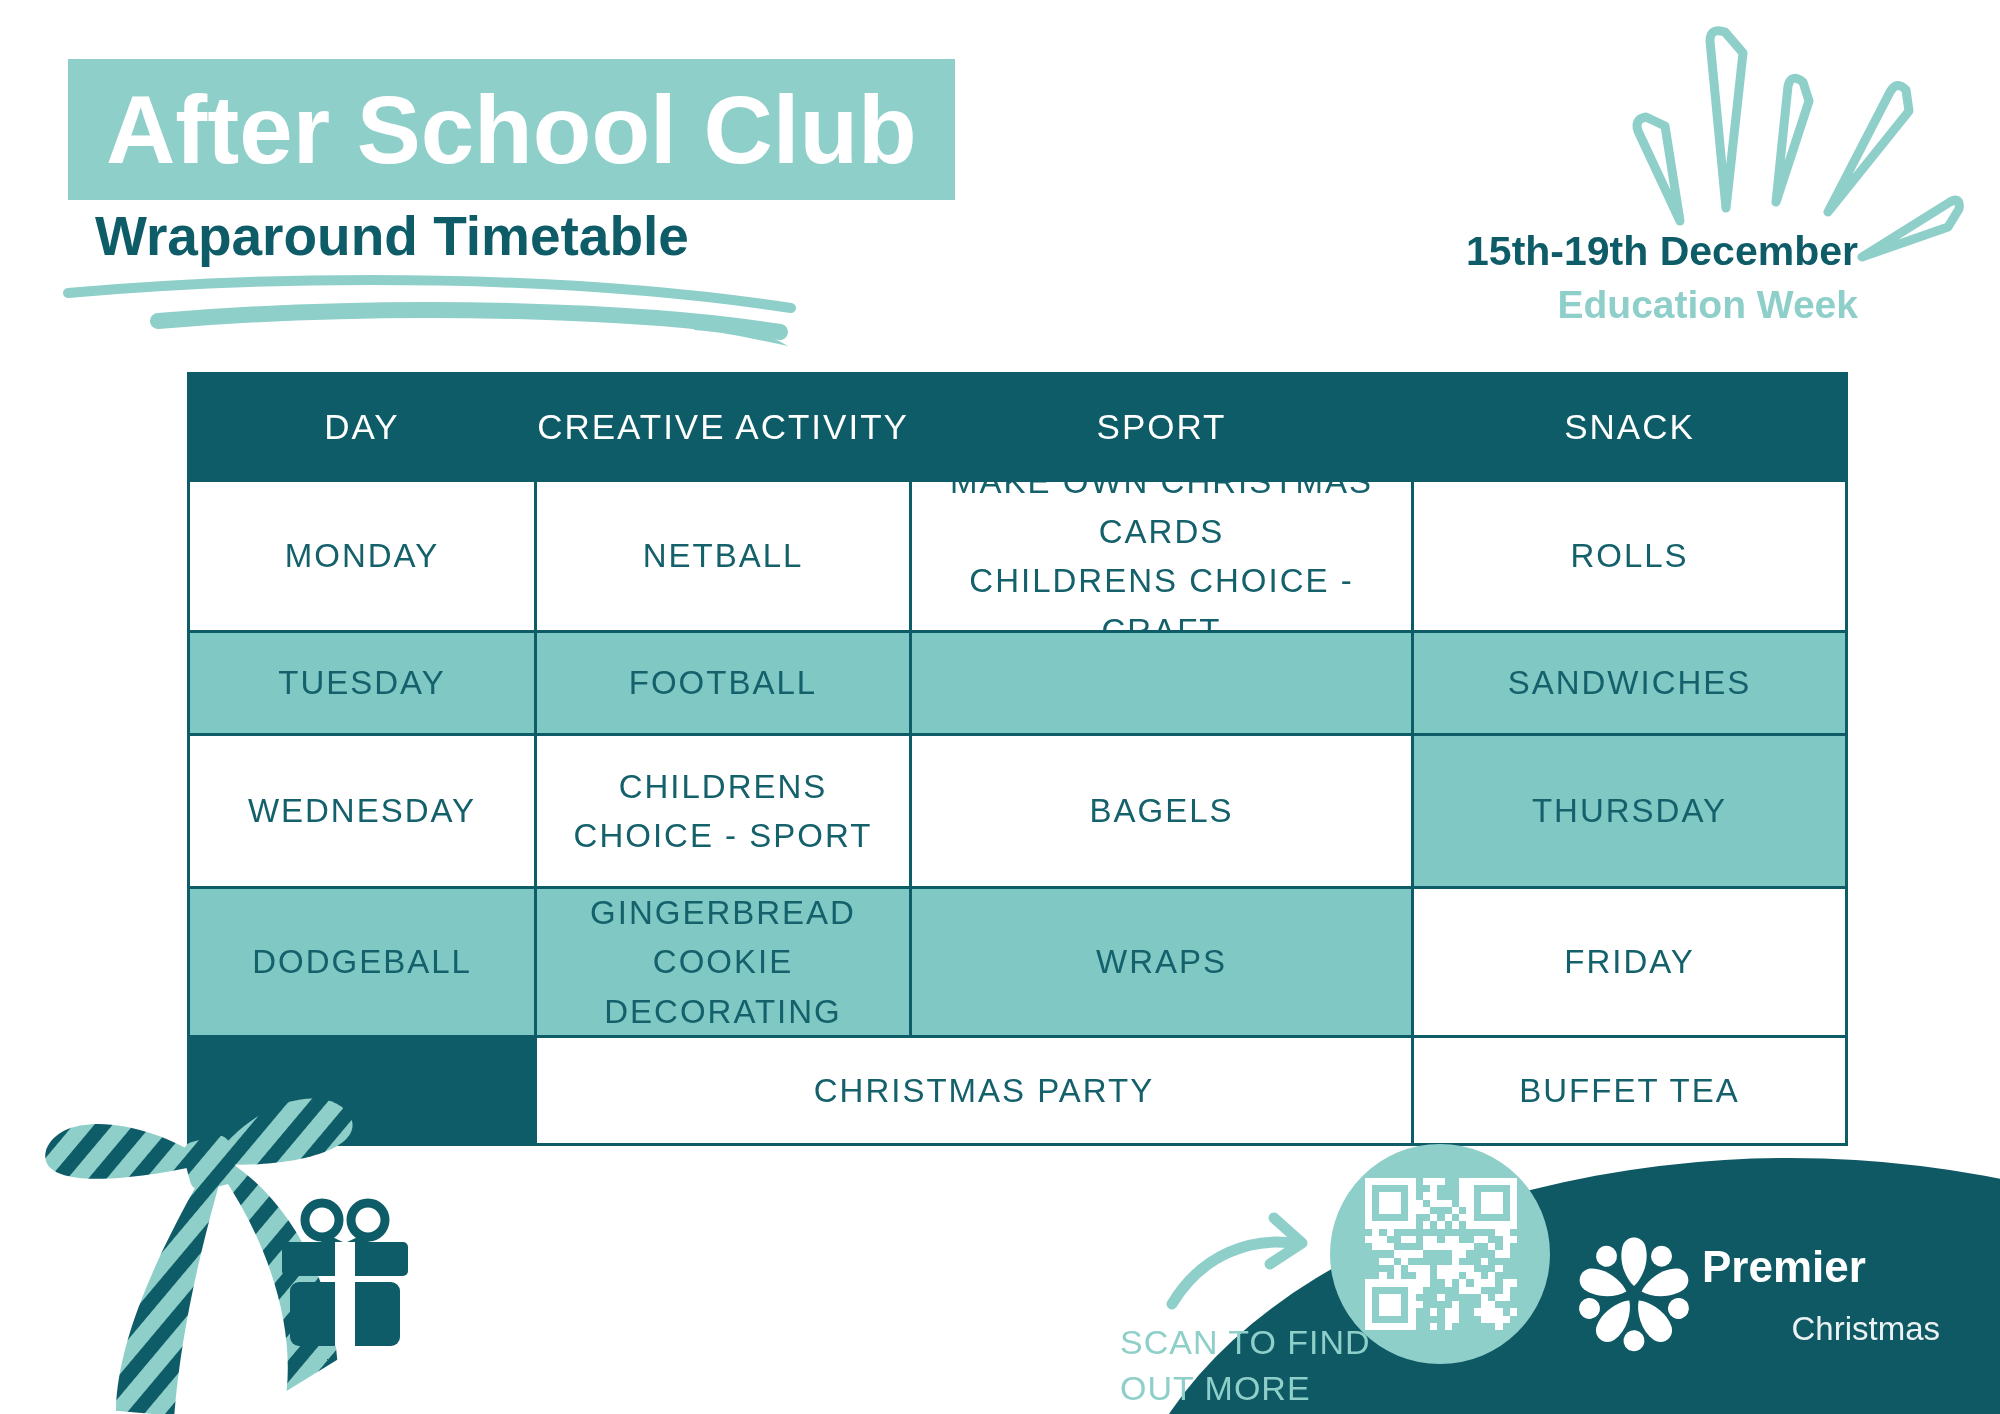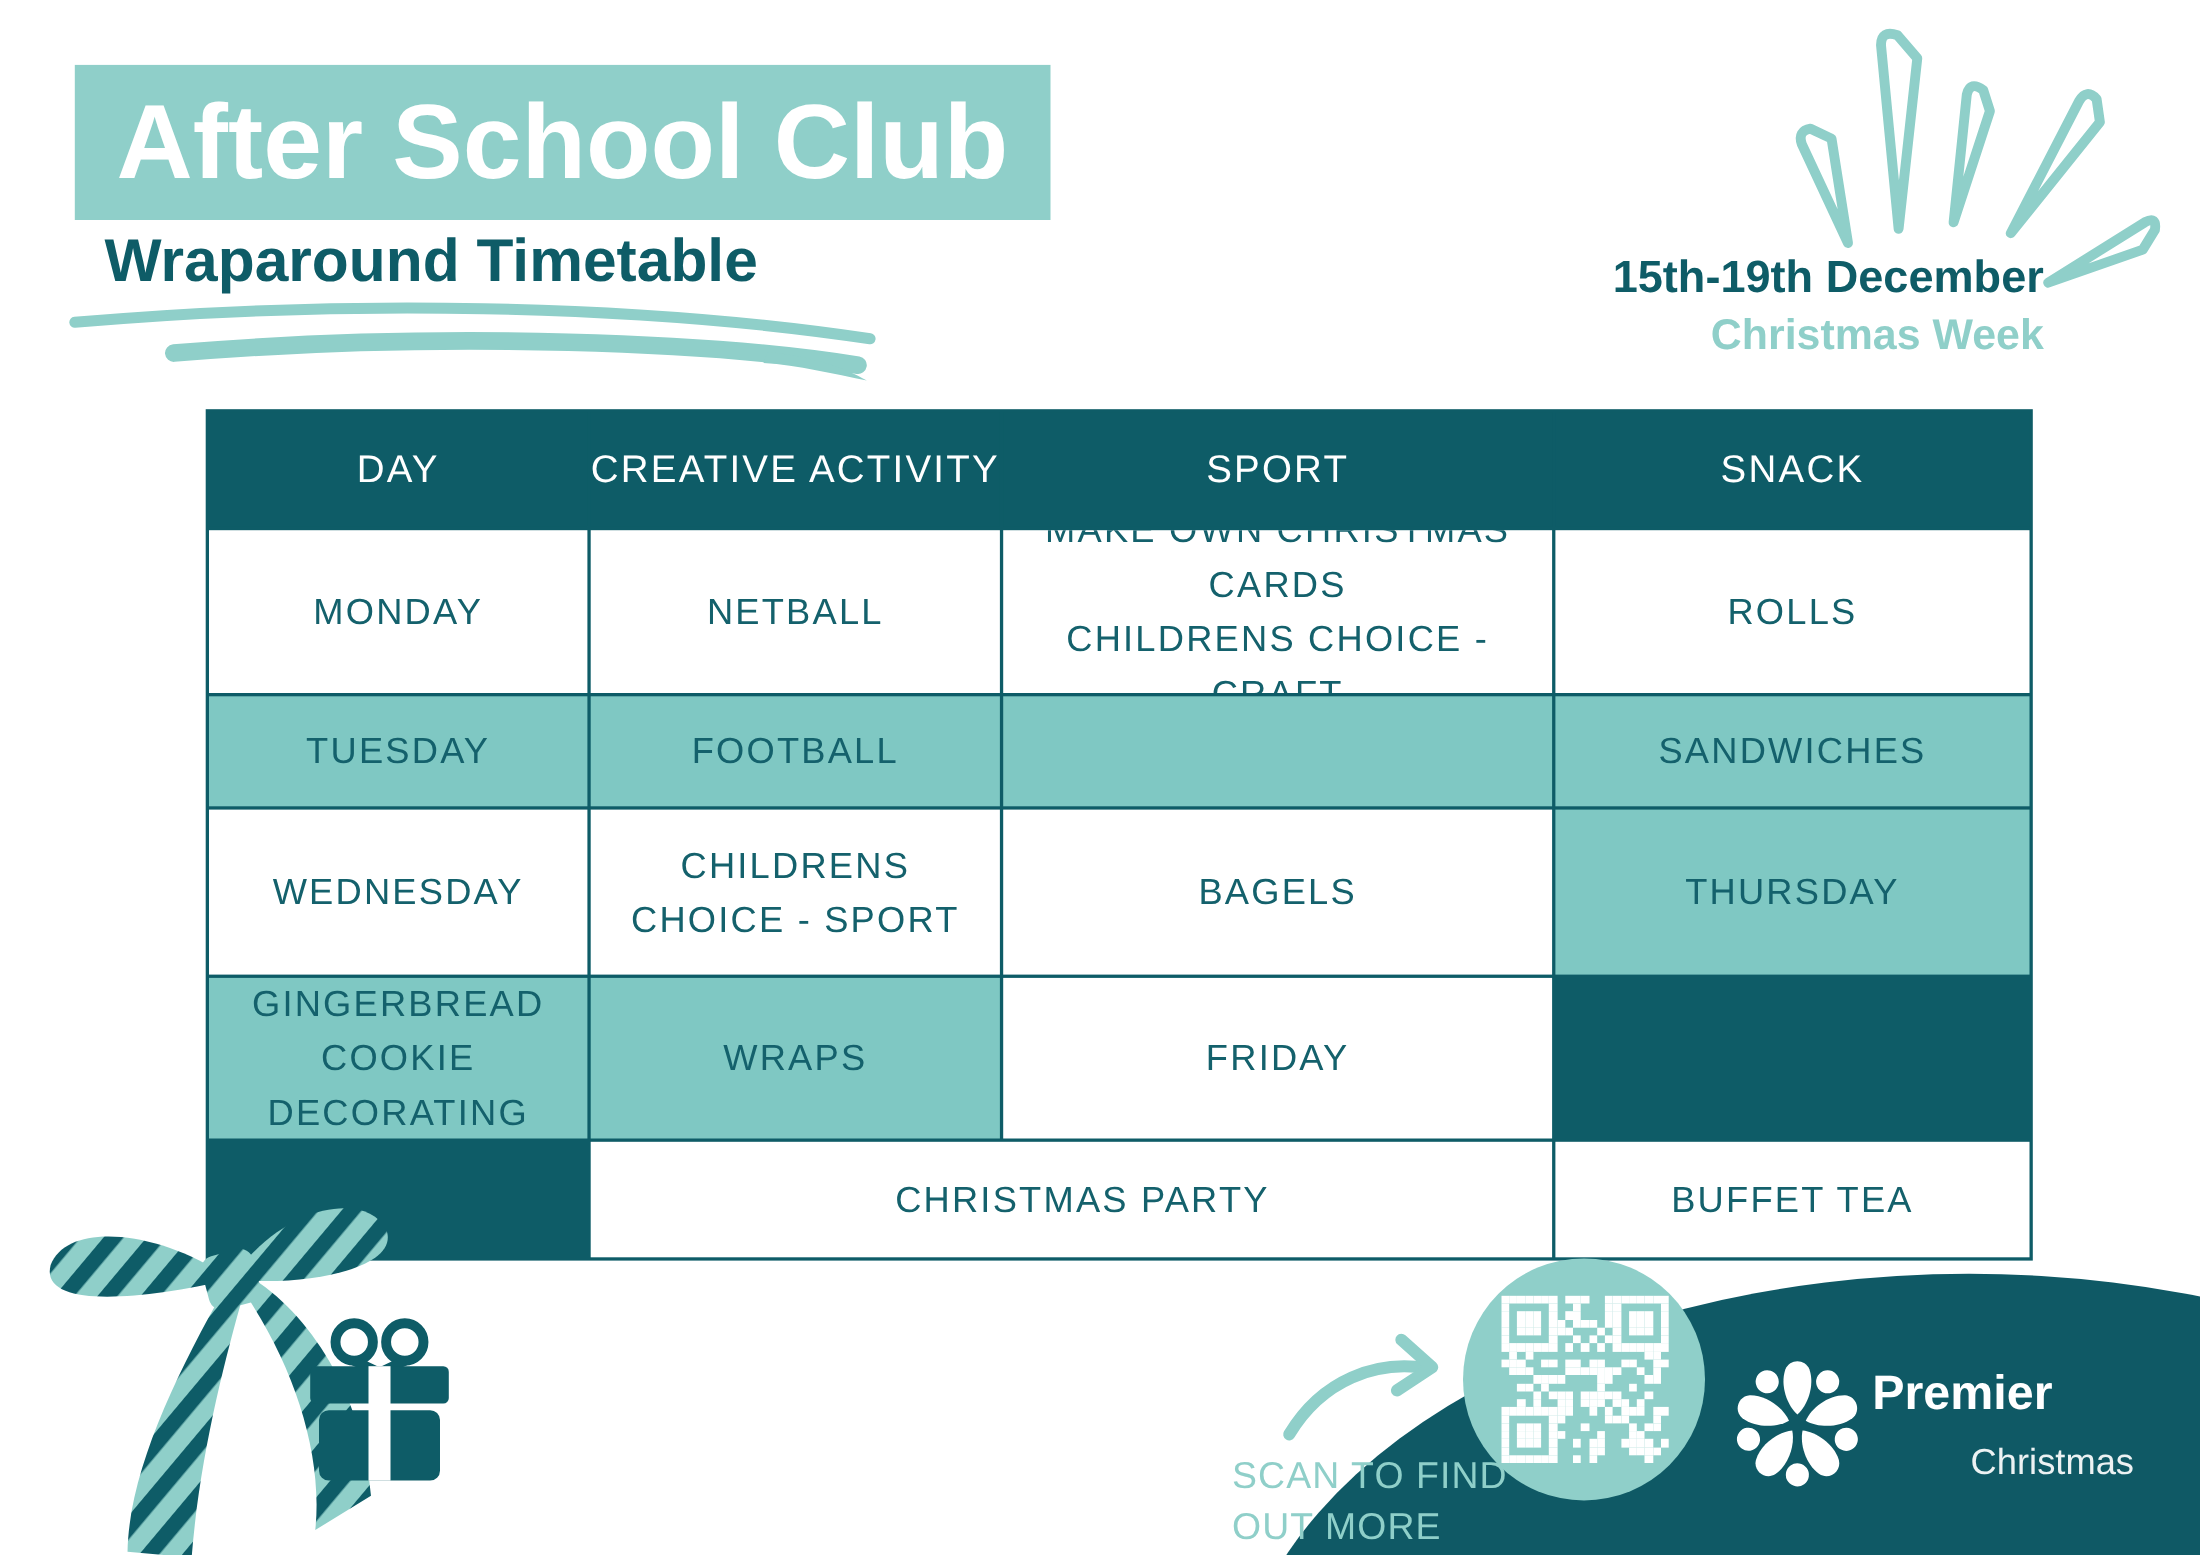--- a/index.html
+++ b/index.html
@@ -112,21 +112,21 @@
       <path d="M120,205 L78,115 Q74,103 86,101 L105,110 Z"></path>
       <path d="M166,192 L150,25 Q150,11 165,16 L183,37 Z"></path>
       <path d="M216,186 L228,70 Q231,57 243,66 L249,85 Z"></path>
       <path d="M268,196 L330,76 Q337,64 346,74 L349,95 Z"></path>
       <path d="M302,241 L390,186 Q401,180 399,193 L388,211 Z"></path>
     </g>
   </svg>
 
   <div class="dates-block">
     <div class="dates-line">15th-19th December</div>
-    <div class="week-line">Christmas Week</div>
+    <div class="week-line">Education Week</div>
   </div>
 
   <div class="timetable">
     <div class="hcell">DAY</div>
     <div class="hcell">CREATIVE ACTIVITY</div>
     <div class="hcell">SPORT</div>
     <div class="hcell">SNACK</div>
 
     <div class="cell row-white">MONDAY</div>
     <div class="cell row-white">NETBALL</div>
@@ -139,20 +139,21 @@
     <div class="cell row-teal">FOOTBALL</div>
     <div class="cell row-teal"></div>
     <div class="cell row-teal">SANDWICHES</div>
 
     <div class="cell row-white">WEDNESDAY</div>
     <div class="cell row-white">CHILDRENS
 CHOICE - SPORT</div>
     <div class="cell row-white">BAGELS</div>
 
     <div class="cell row-teal">THURSDAY</div>
+    <div class="cell row-teal">DODGEBALL</div>
     <div class="cell row-teal">GINGERBREAD COOKIE
 DECORATING</div>
     <div class="cell row-teal">WRAPS</div>
 
     <div class="cell row-white">FRIDAY</div>
     <div class="cell row-white span2">CHRISTMAS PARTY</div>
     <div class="cell row-white">BUFFET TEA</div>
   </div>
 
   <svg class="bow" width="350" height="366" viewBox="0 0 350 366">

